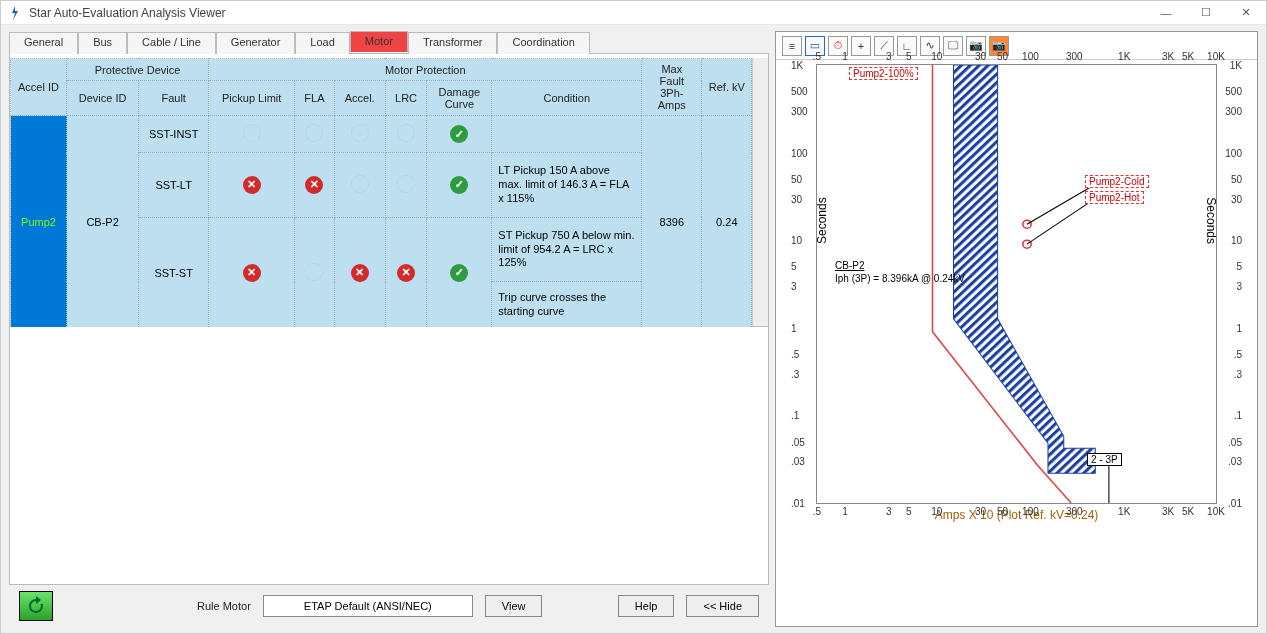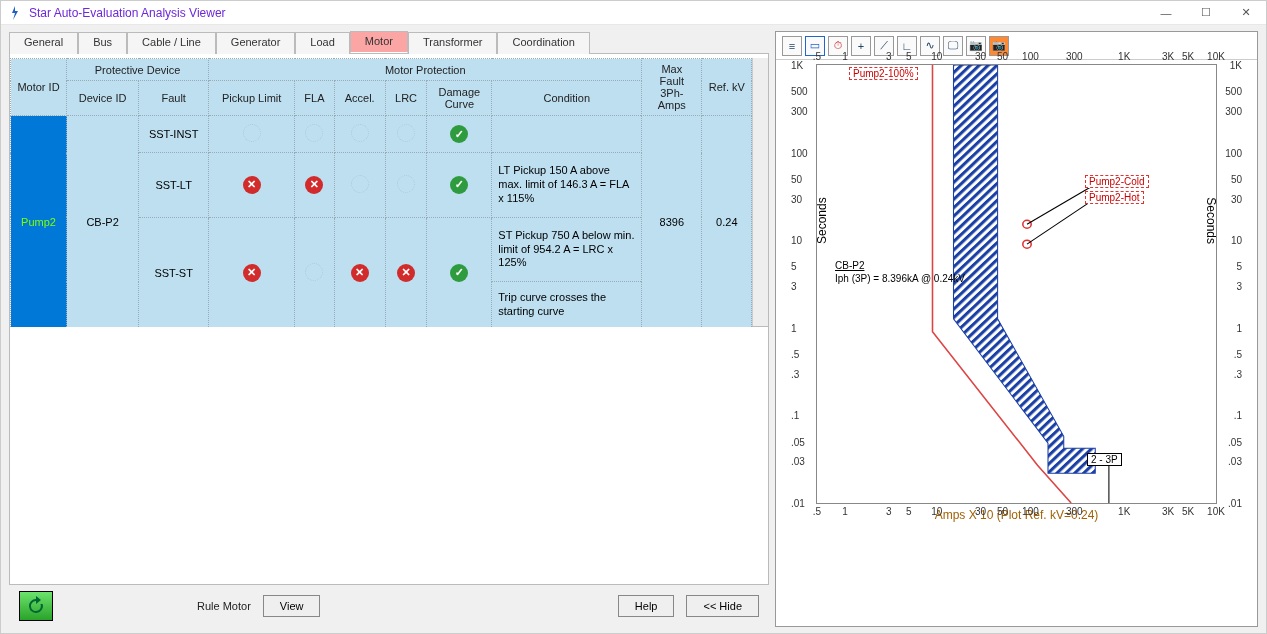--- a/index.html
+++ b/index.html
@@ -1,29 +1,29 @@
 <!DOCTYPE html>
 <html><head>
 <meta charset="utf-8">
 <style>
   * { box-sizing: border-box; margin: 0; padding: 0; font-family: "Segoe UI", Tahoma, sans-serif; font-size: 11px; }
   html, body { width: 1267px; height: 634px; background: #fff; overflow: hidden; }
   .window { width: 100%; height: 100%; border: 1px solid #ccc; background: #f0f0f0; display: flex; flex-direction: column; }
   .titlebar { height: 24px; background: #fff; display: flex; align-items: center; border-bottom: 1px solid #e8e8e8; }
   .titlebar .appicon { width: 16px; height: 16px; margin: 0 6px; display:flex; align-items:center; justify-content:center; }
-  .titlebar .title { flex: 1; font-size: 12px; color: #6d28d9; }
+  .titlebar .title { flex: 1; font-size: 12px; color: #404040; }
   .winbtns { display: flex; }
   .winbtn { width: 40px; height: 24px; display: flex; align-items: center; justify-content: center; color: #555; }
   .content { flex: 1; display: flex; padding: 6px 8px 6px 8px; gap: 6px; }
   .left { flex: 0 0 760px; display: flex; flex-direction: column; }
   .right { flex: 1; display: flex; flex-direction: column; border: 1px solid #999; background:#fff; }
 
   .tabs { display: flex; height: 22px; }
   .tab { padding: 3px 14px; border: 1px solid #bbb; border-bottom: none; background: #f5f5f5; color: #333; position: relative; top: 1px; }
-  .tab.active { background: #fca5a5; border-bottom: 1px solid #fff; z-index: 2; top:0px;}
+  .tab.active { background: #ef4444; border-bottom: 1px solid #fff; z-index: 2; top:0px;}
   .tabpanel { flex: 0 0 auto; border: 1px solid #bbb; background: #fff; padding: 4px 0 0 0; }
 
   table.grid { width: 100%; border-collapse: collapse; }
   table.grid th, table.grid td { border: 1px dotted #9ab; text-align: center; padding: 4px 6px; }
   table.grid th { background: #bddff0; font-weight: normal; color: #222; }
   table.grid .databody td { background: #bddff0; }
   .motorcell { background: #0078d7 !important; color: #7fff00; width: 56px; vertical-align: middle; }
   .typecell { width: 70px; }
   .cond { text-align: left !important; width: 150px; font-size: 11px; line-height: 1.25; }
 
@@ -87,21 +87,21 @@
         <div class="tab active">Motor</div>
         <div class="tab">Transformer</div>
         <div class="tab">Coordination</div>
       </div>
 
       <div class="tabpanel">
         <div class="left-table-wrap">
         <table class="grid">
           <thead>
             <tr>
-              <th rowspan="2">Motor ID</th>
+              <th rowspan="2">Accel ID</th>
               <th colspan="2">Protective Device</th>
               <th colspan="6">Motor Protection</th>
               <th rowspan="2" style="white-space:pre-line;width:60px">Max Fault
 3Ph-Amps</th>
               <th rowspan="2" style="width:50px">Ref. kV</th>
             </tr>
             <tr>
               <th>Device ID</th>
               <th>Fault</th>
               <th>Pickup Limit</th>
@@ -156,20 +156,21 @@
       <div class="white-fill"></div>
 
       <div class="footerbar">
         <div class="refreshbtn">
           <svg width="20" height="20" viewBox="0 0 20 20">
               <path d="M10 3a7 7 0 1 0 6.7 5h-2.2A5 5 0 1 1 10 5v3l5-4-5-4z" fill="#063"></path>
             </svg>
         </div>
         <div style="flex:0 0 120px"></div>
         <span class="flabel">Rule Motor</span>
+        <span class="dropdown">ETAP Default (ANSI/NEC)</span>
         <button class="btn">View</button>
         <div style="flex:1"></div>
         <button class="btn">Help</button>
         <button class="btn">&lt;&lt; Hide</button>
       </div>
     </div>
 
     <div class="right">
       <div class="right-toolbar">
         <div class="ticon">≡</div>

